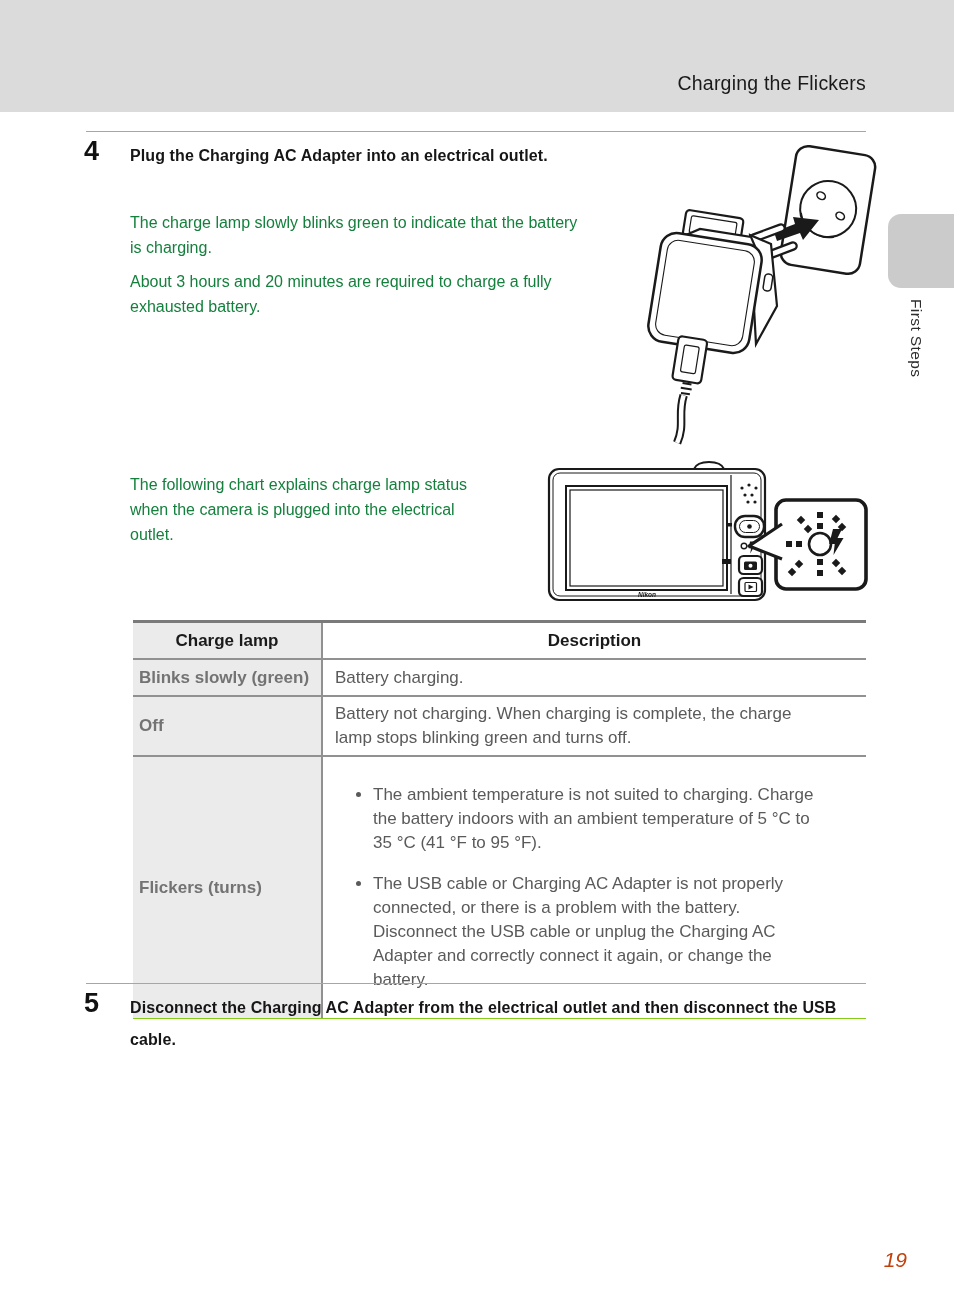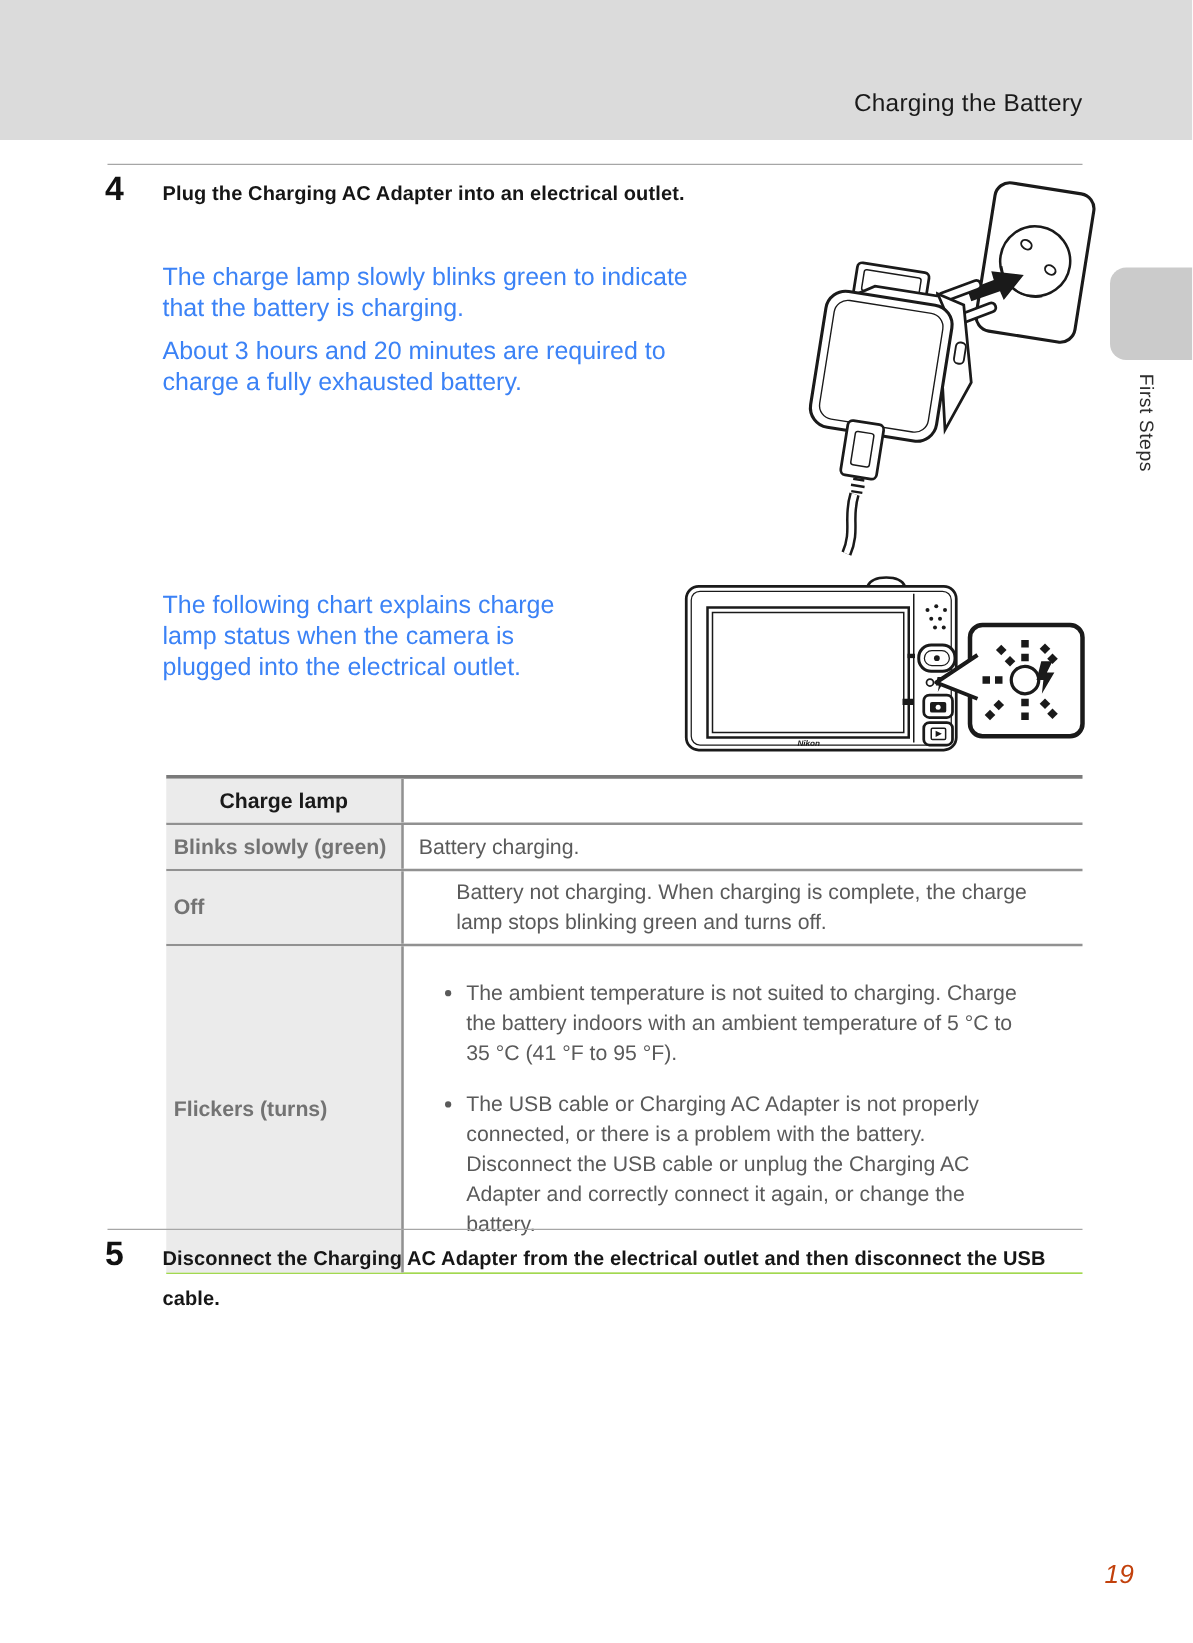--- a/index.html
+++ b/index.html
@@ -38,40 +38,40 @@
   }
   .step4-num { top:136px; }
   .step5-num { top:988px; }
   .step-title {
     position:absolute; left:130px; font-size:16px; font-weight:700;
     color:#161616; line-height:31px; letter-spacing:0.1px;
   }
   .step4-title { top:140px; width:432px; }
   .step5-title { top:992px; width:724px; line-height:32px; }
   .body-p {
-    position:absolute; left:130px; font-size:20px; color:#3b82f6; line-height:25px;
+    position:absolute; left:130px; font-size:16px; color:#15803d; line-height:25px;
   }
   .p1 { top:210px; width:452px; }
   .p2 { top:269px; width:442px; }
   .p3 { top:472px; width:342px; }
   
   .fig { position:absolute; }
   .fig-adapter { left:638px; top:138px; }
   .fig-camera  { left:543px; top:453px; }
   
   .ctable {
     position:absolute; left:133px; top:620px; width:733px;
     border-top:3px solid #7a7a7a; border-bottom:1px solid #84cc16;
     font-size:17px;
   }
   .trow { display:flex; }
   .trow + .trow { border-top:2px solid #919191; }
   .trow:nth-child(1) { min-height:35px; }
   .trow:nth-child(2) { min-height:37px; }
-  .trow:nth-child(3) { min-height:58px;gap:30px; }
+  .trow:nth-child(3) { min-height:58px; }
   .trow:nth-child(4) { min-height:200px; }
   .tc { display:flex; align-items:center; }
   .tc.lamp {
     flex:0 0 190px; width:190px; background:#ebebeb;
     border-right:2px solid #919191; padding:4px 6px;
     color:#737373; font-weight:600;
   }
   .tc.desc { flex:1; padding:5px 12px; color:#5a5a5a; line-height:24px; }
   .trow.thead .tc { justify-content:center; text-align:center; color:#1a1a1a; font-weight:600; }
   .tc.desc p { max-width:482px; }
@@ -83,21 +83,21 @@
     font-size:21px; font-style:italic; color:#c2410c;
   }
   svg text { font-family:"Liberation Sans","DejaVu Sans",sans-serif; }
 </style>
 </head>
 <body>
 
 <div class="page">
 
   <div class="header-band">
-    <div class="running-header">Charging the Battery</div>
+    <div class="running-header">Charging the Flickers</div>
   </div>
 
   <div class="side-tab"></div>
   <div class="side-label">First Steps</div>
 
   <div class="rule rule-4"></div>
   <div class="step-num step4-num">4</div>
   <div class="step-title step4-title">Plug the Charging AC Adapter into an electrical outlet.</div>
   <p class="body-p p1">The charge lamp slowly blinks green to indicate that the battery is charging.</p>
   <p class="body-p p2">About 3 hours and 20 minutes are required to charge a fully exhausted battery.</p>
@@ -215,20 +215,21 @@
         <rect x="296" y="115" width="6" height="6" transform="rotate(45 299 118)"></rect>
       </g>
 
       <path d="M290,76 l9,0 l-4.5,9 l6,0 l-10,17 l1.2,-11 l-5.5,0 z" fill="#1a1a1a"></path>
     </g>
   </svg>
 
   <div class="ctable">
     <div class="trow thead">
       <div class="tc lamp">Charge lamp</div>
+      <div class="tc desc">Description</div>
     </div>
     <div class="trow">
       <div class="tc lamp">Blinks slowly (green)</div>
       <div class="tc desc">
         <p>Battery charging.</p>
       </div>
     </div>
     <div class="trow">
       <div class="tc lamp">Off</div>
       <div class="tc desc">

